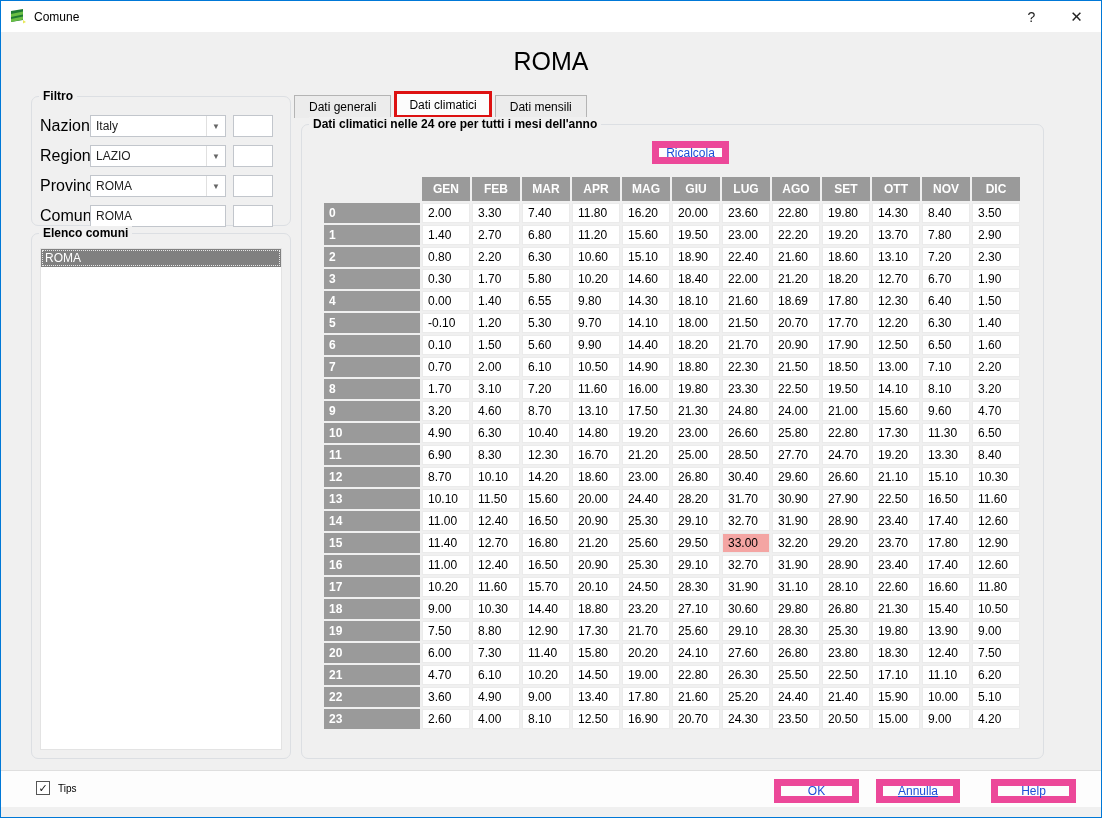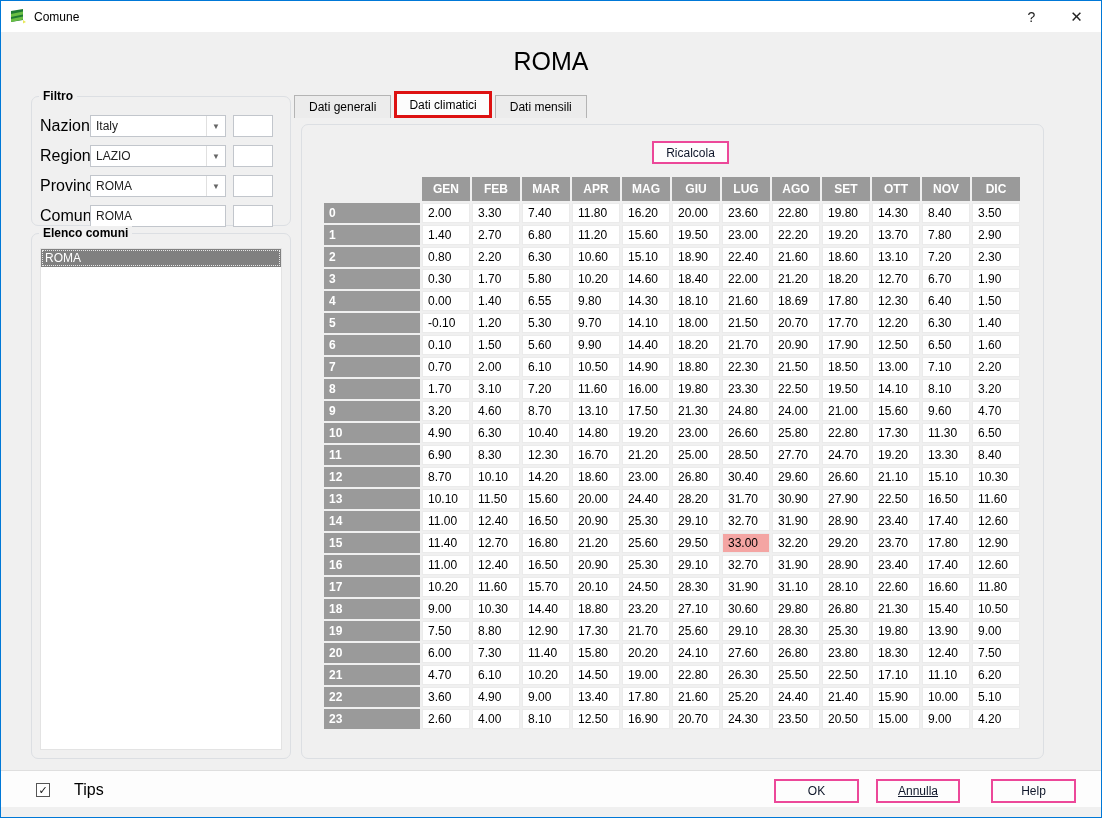--- a/index.html
+++ b/index.html
@@ -93,22 +93,22 @@
   }
   .tab.active {
     background: #fcfcfc;
     border: 3px solid #dd1111;
     height: 27px; margin-top: -2px;
     padding: 0 12px;
   }
   
   .climate-box { left: 300px; top: 123px; width: 743px; height: 635px; }
   .btn {
-    background: #fdfdfd; border: 2px solid #ec4899;
-    font-family: inherit; font-size: 12px; color: #0f172a;
+    background: #fdfdfd; border: 7px solid #ec4899;
+    font-family: inherit; font-size: 12px; color: #1d4ed8;
     display: inline-flex; align-items: center; justify-content: center;
   }
   .recalc-btn { position: absolute; left: 350px; top: 16px; width: 77px; height: 23px; }
   
   .climate-table {
     position: absolute; left: 20px; top: 50px;
     border-collapse: separate; border-spacing: 2px;
     table-layout: fixed;
   }
   .climate-table th.month {
@@ -133,21 +133,21 @@
   .footer {
     position: absolute; left: 0; right: 0; top: 770px; height: 36px;
     background: #fdfdfd;
   }
   .tips-wrap { position: absolute; left: 35px; top: 10px; display: flex; align-items: center; }
   .checkbox {
     width: 14px; height: 14px; background: #fff; border: 1px solid #555;
     display: flex; align-items: center; justify-content: center;
     font-size: 11px; color: #111; line-height: 1;
   }
-  .tips-label { margin-left: 24px; font-size: 16px; }
+  .tips-label { margin-left: 8px; font-size: 10px; }
   .ok-btn     { position: absolute; left: 773px; top: 8px; width: 85px; height: 24px; }
   .cancel-btn { position: absolute; left: 875px; top: 8px; width: 84px; height: 24px; text-decoration: underline; }
   .help-btn   { position: absolute; left: 990px; top: 8px; width: 85px; height: 24px; }
 </style>
 </head>
 <body>
 
 <div class="window">
 
   <div class="titlebar">
@@ -210,20 +210,21 @@
     </div>
   </div>
 
   <div class="tabs">
     <div class="tab">Dati generali</div>
     <div class="tab active">Dati climatici</div>
     <div class="tab">Dati mensili</div>
   </div>
 
   <div class="groupbox climate-box">
+    <span class="gb-title">Dati climatici nelle 24 ore per tutti i mesi dell'anno</span>
     <button class="btn recalc-btn">Ricalcola</button>
     <table class="climate-table" id="climate-table">
       <thead>
           <tr id="ct-head">
             <th class="corner"></th>
             <th class="month">GEN</th>
             <th class="month">FEB</th>
             <th class="month">MAR</th>
             <th class="month">APR</th>
             <th class="month">MAG</th>

